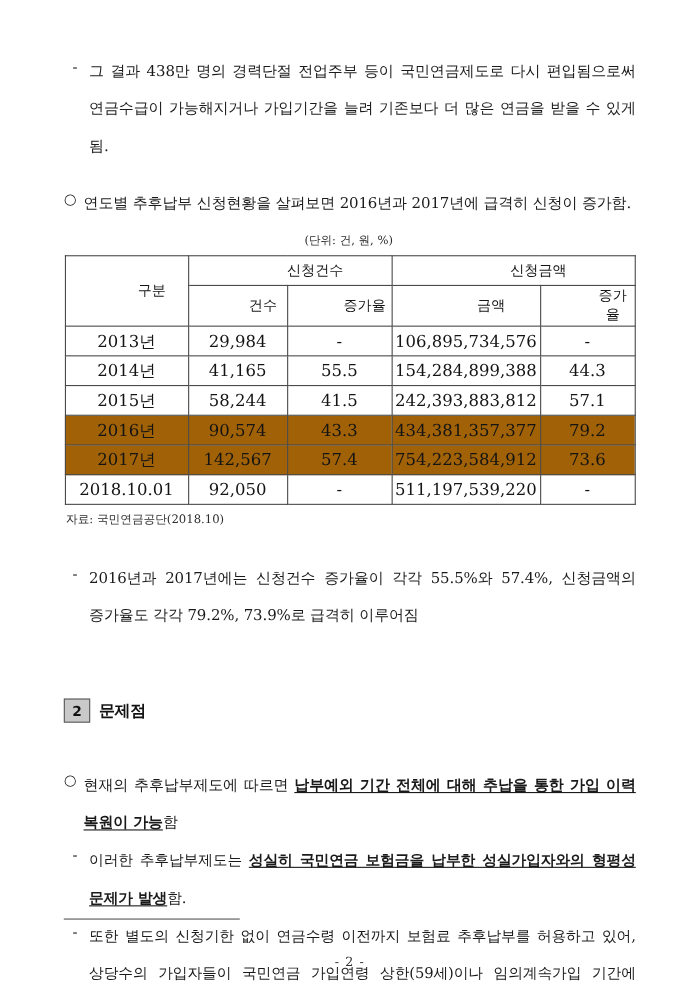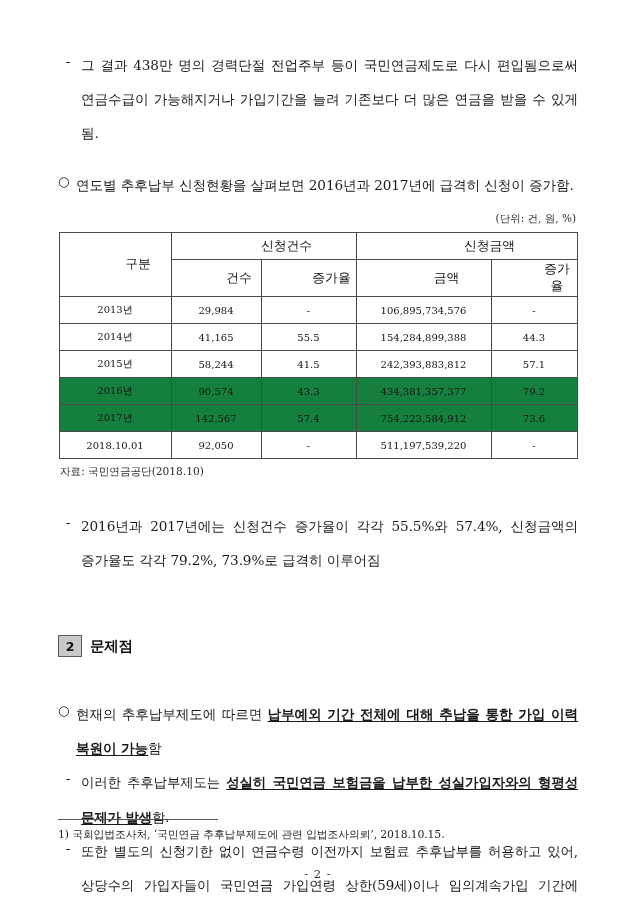--- a/index.html
+++ b/index.html
@@ -50,46 +50,46 @@
     text-decoration: underline;
     text-underline-offset: 2px;
   }
   .gap-sm { height: 10px; }
   .gap-md { height: 18px; }
   .gap-lg { height: 30px; }
   .gap-xl { height: 40px; }
 
   
   .unit-line {
-    text-align: right;
+    text-align: center;
     font-size: 10.5px;
     color: #2b2b2b;
     padding-right: 2px;
     margin-bottom: 6px;
   }
 
   
   table.data-table {
     border-collapse: collapse;
     width: 518px;
     margin: 0 auto;
     table-layout: fixed;
   }
   table.data-table td, table.data-table th {
     border: 1px solid #4a4a4a;
     text-align: center;
     font-weight: normal;
-    font-size: 10px;
+    font-size: 15px;
     height: 24px;
     padding: 1px 2px;
     color: #141414;
     font-family: "DejaVu Serif", "Liberation Serif", serif;
   }
   table.data-table th { font-size: 12.8px; padding-left: 48px; }
-  tr.hl td { background: #15803d; }
+  tr.hl td { background: #a16207; }
   .col-gubun { width: 112px; }
   .col-cnt   { width: 90px; }
   .col-cntr  { width: 95px; }
   .col-amt   { width: 135px; }
   .col-amtr  { width: 86px; }
 
   .source-line {
     font-size: 10.6px;
     color: #2b2b2b;
     margin-top: 6px;
@@ -271,18 +271,17 @@
     <span class="body-text level2"><span>이러한 추후납부제도는 </span><span class="emph">성실히 국민연금 보험금을 납부한 성실가입자와의 형평성 문제가 발생</span><span>함.</span></span>
   </div>
 
   <div class="block">
     <span class="marker dash">-</span>
     <span class="body-text level2"><span>또한 별도의 신청기한 없이 연금수령 이전까지 보험료 추후납부를 허용하고 있어, 상당수의 가입자들이 국민연금 가입연령 상한(59세)이나 임의계속가입 기간에 임박해서야 과거 납부예외 기간에 대해 추납을 신청하는 경향을 보임.</span><sup class="fn">1)</sup></span>
   </div>
 
   <div class="footnote-area">
     <div class="footnote-rule"></div>
-    <div class="footnote-text">1) 국회입법조사처, ‘국민연금 추후납부제도에 관련 입법조사의뢰’, 2018.10.15.</div>
   </div>
 
   <div class="page-number">- 2 -</div>
 
 </div>
 
 </body></html>

